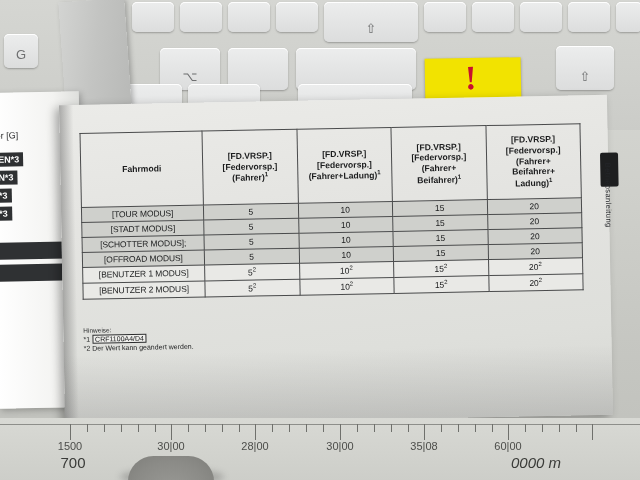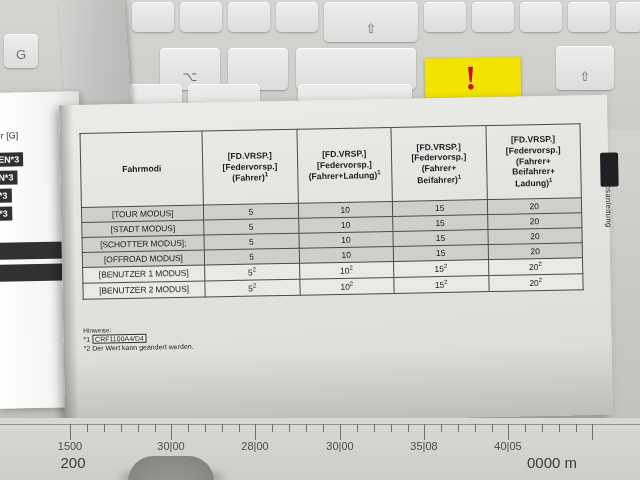--- a/index.html
+++ b/index.html
@@ -427,21 +427,21 @@
     <div class="tick minor" style="left:542px;"></div>
     <div class="tick minor" style="left:559px;"></div>
     <div class="tick minor" style="left:576px;"></div>
     <div class="tick major" style="left:592px;"></div>
 
     <div class="rlabel" style="left:70px;">1500</div>
     <div class="rlabel" style="left:171px;">30|00</div>
     <div class="rlabel" style="left:255px;">28|00</div>
     <div class="rlabel" style="left:340px;">30|00</div>
     <div class="rlabel" style="left:424px;">35|08</div>
-    <div class="rlabel" style="left:508px;">40|05</div>
-
-    <div class="rlabel big" style="left:73px;">200</div>
-    <div class="rlabel big" style="left:552px;">0000 m</div>
+    <div class="rlabel" style="left:508px;">60|00</div>
+
+    <div class="rlabel big" style="left:73px;">700</div>
+    <div class="rlabel big" style="left:536px;font-style:italic;">0000 m</div>
 
     <div class="finger-shadow"></div>
     <div class="thumb"></div>
   </div>
 </div>
 
 </body></html>

